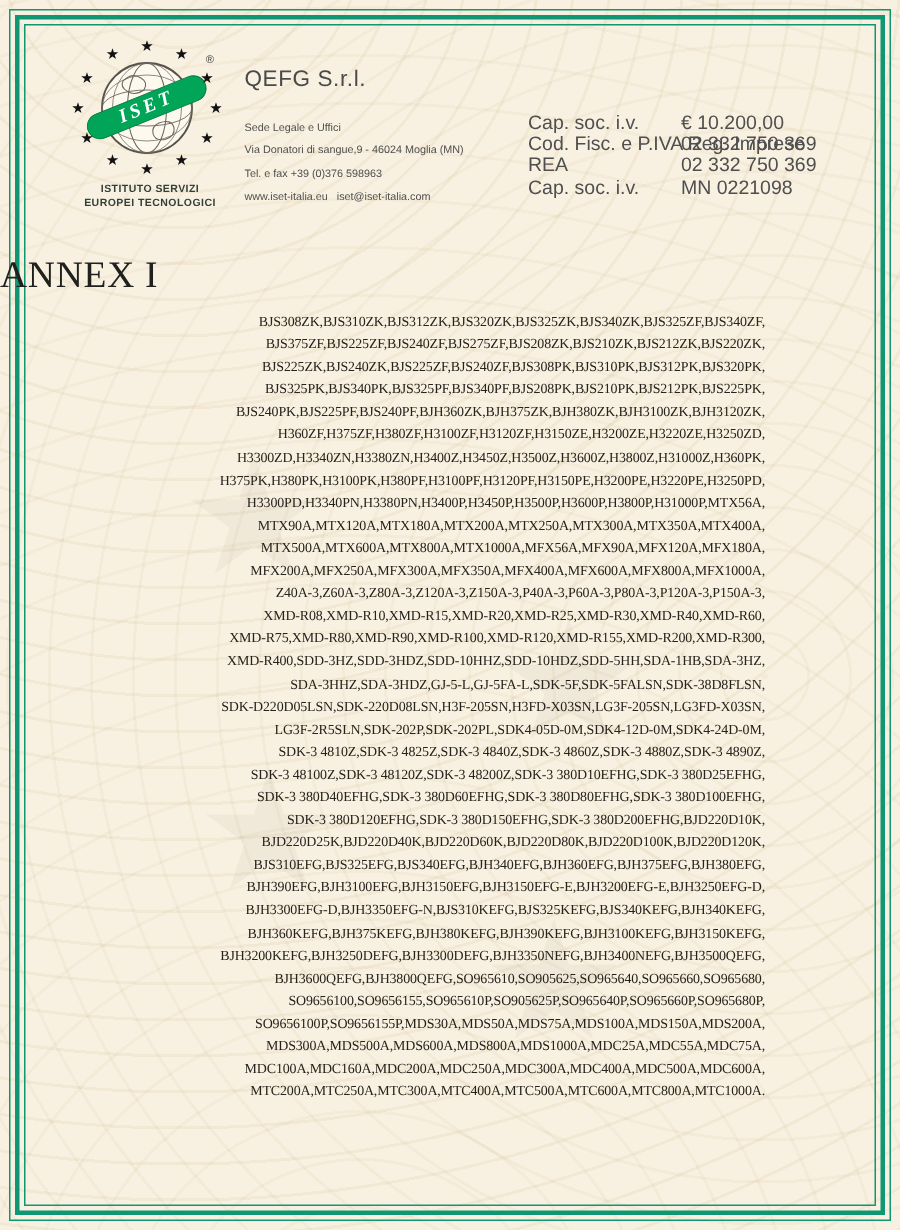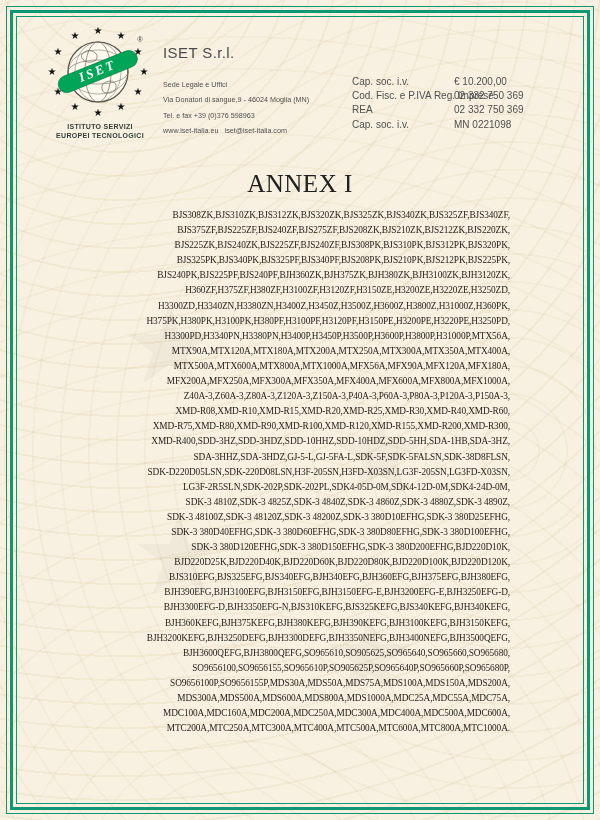--- a/index.html
+++ b/index.html
@@ -21,26 +21,26 @@
   
   .logo-block{position:absolute;left:30px;top:24px;width:140px;height:122px;}
   .logo-svg{position:absolute;left:14px;top:2px;}
   .logo-caption{position:absolute;left:0;top:98px;width:140px;text-align:center;
     font-size:7px;font-weight:bold;letter-spacing:0.3px;color:#33403a;line-height:9px;}
   .company-block{position:absolute;left:163px;top:44px;width:185px;}
   .company-name{font-size:15px;color:#4a4a4a;letter-spacing:0.4px;margin:0 0 16px 0;font-weight:normal;}
   .contact-line{font-size:7.2px;color:#4f4f4f;line-height:15.4px;white-space:nowrap;}
   .contact-links .email{margin-left:6px;text-align:center;}
   .registry-block{position:absolute;left:352px;top:75px;width:210px;}
-  .registry-row{display:flex;font-size:10px;color:#4f4f4f;line-height:14.2px;}
+  .registry-row{display:flex;font-size:13px;color:#4f4f4f;line-height:14.2px;}
   .registry-label{width:102px;white-space:nowrap;}
   .registry-value{white-space:nowrap;}
 
   
-  .annex-title{position:absolute;left:0;top:170px;width:600px;text-align:center;
+  .annex-title{position:absolute;left:0;top:170px;width:600px;text-align:left;
     font-family:"Liberation Serif",serif;font-size:25px;color:#20201e;letter-spacing:0.5px;}
   .codes-block{position:absolute;left:50%;transform:translateX(-50%);top:208px;width:420px;text-align:right;}
   .code-line{white-space:nowrap;font-family:"Liberation Serif",serif;font-size:9.3px;
     letter-spacing:-0.1px;line-height:15.1px;color:#26221c;}
 </style>
 </head>
 <body>
 
 <div class="page">
   <div class="frame outer"></div>
@@ -85,21 +85,21 @@
         <text x="31" y="13">★</text>
       </g>
     </svg>
     <div class="logo-caption">
       <div>ISTITUTO SERVIZI</div>
       <div>EUROPEI TECNOLOGICI</div>
     </div>
   </div>
 
   <div class="company-block">
-    <h1 class="company-name">ISET S.r.l.</h1>
+    <h1 class="company-name">QEFG S.r.l.</h1>
     <div class="contact-line">Sede Legale e Uffici</div>
     <div class="contact-line">Via Donatori di sangue,9 - 46024 Moglia (MN)</div>
     <div class="contact-line">Tel. e fax +39 (0)376 598963</div>
     <div class="contact-line contact-links">
       <span class="website">www.iset-italia.eu</span><span class="email">iset@iset-italia.com</span>
     </div>
   </div>
 
   <div class="registry-block">
 

